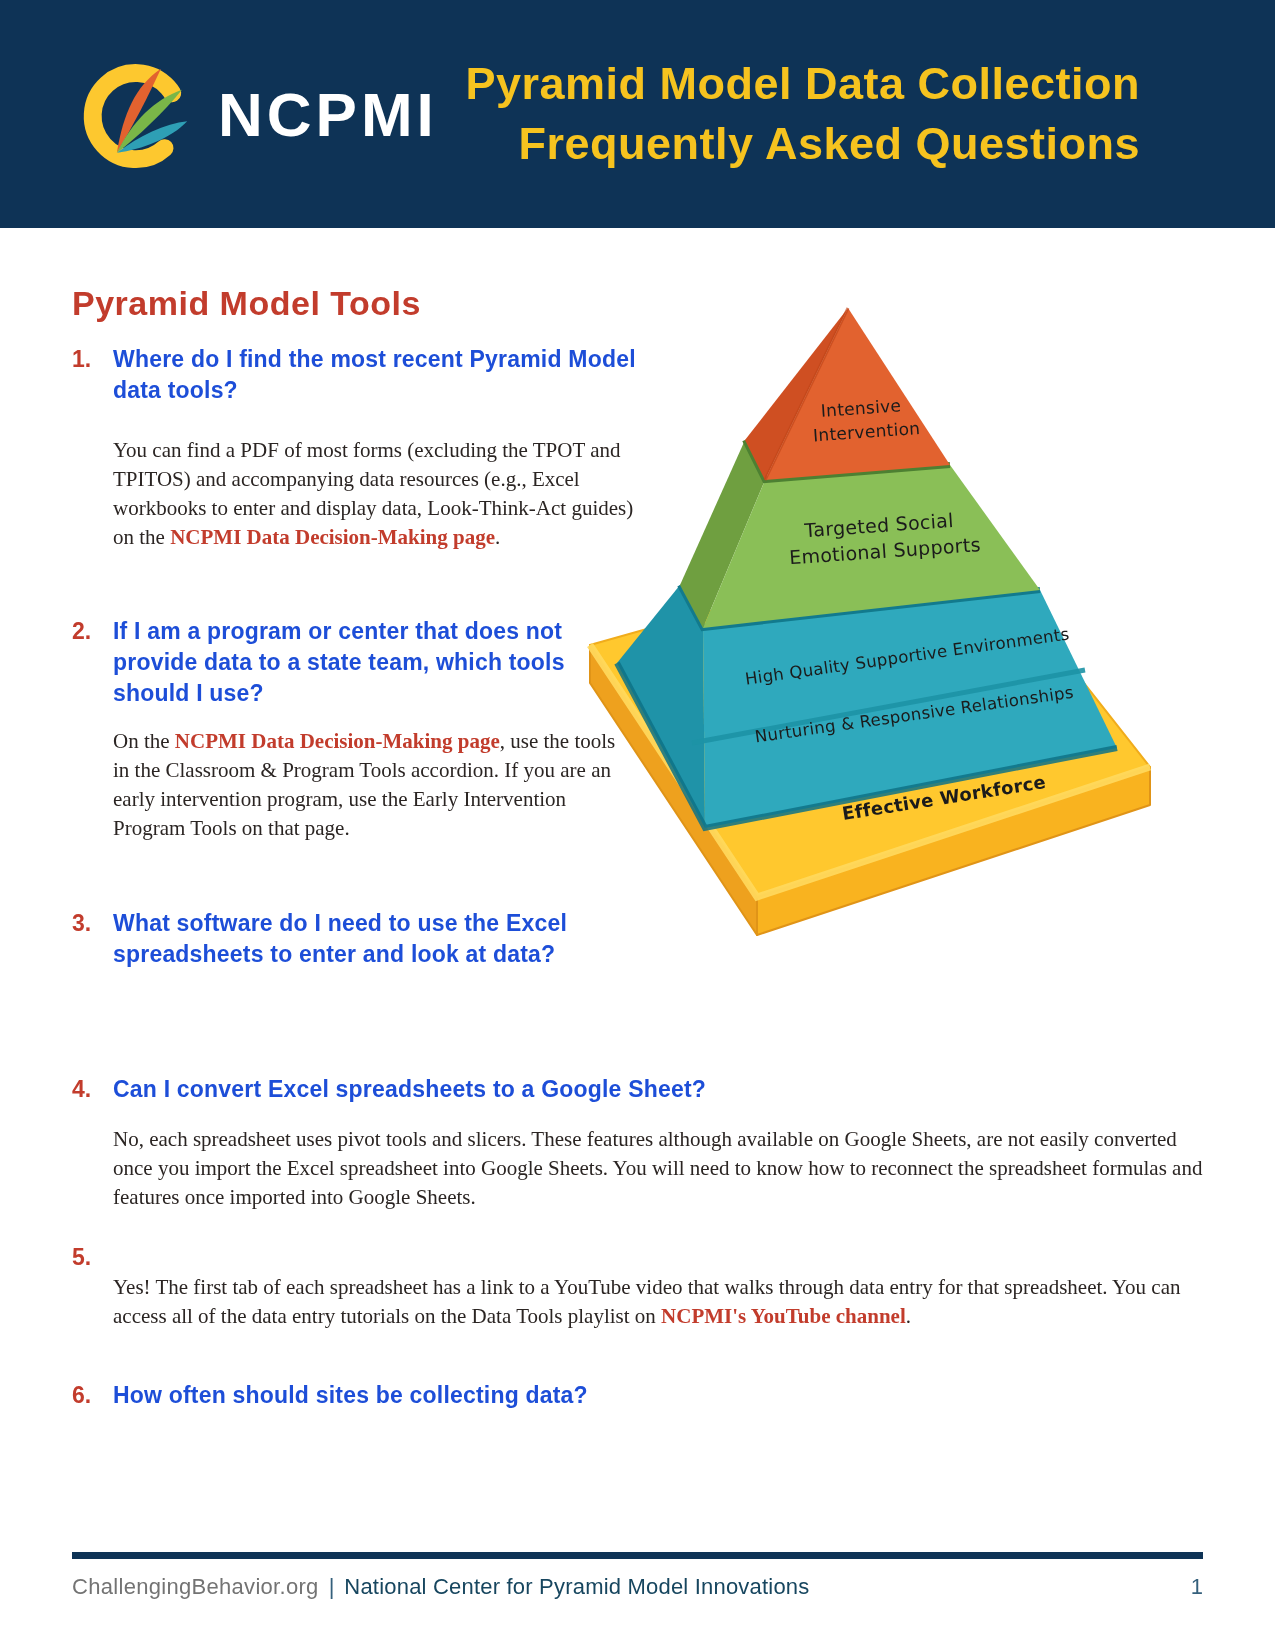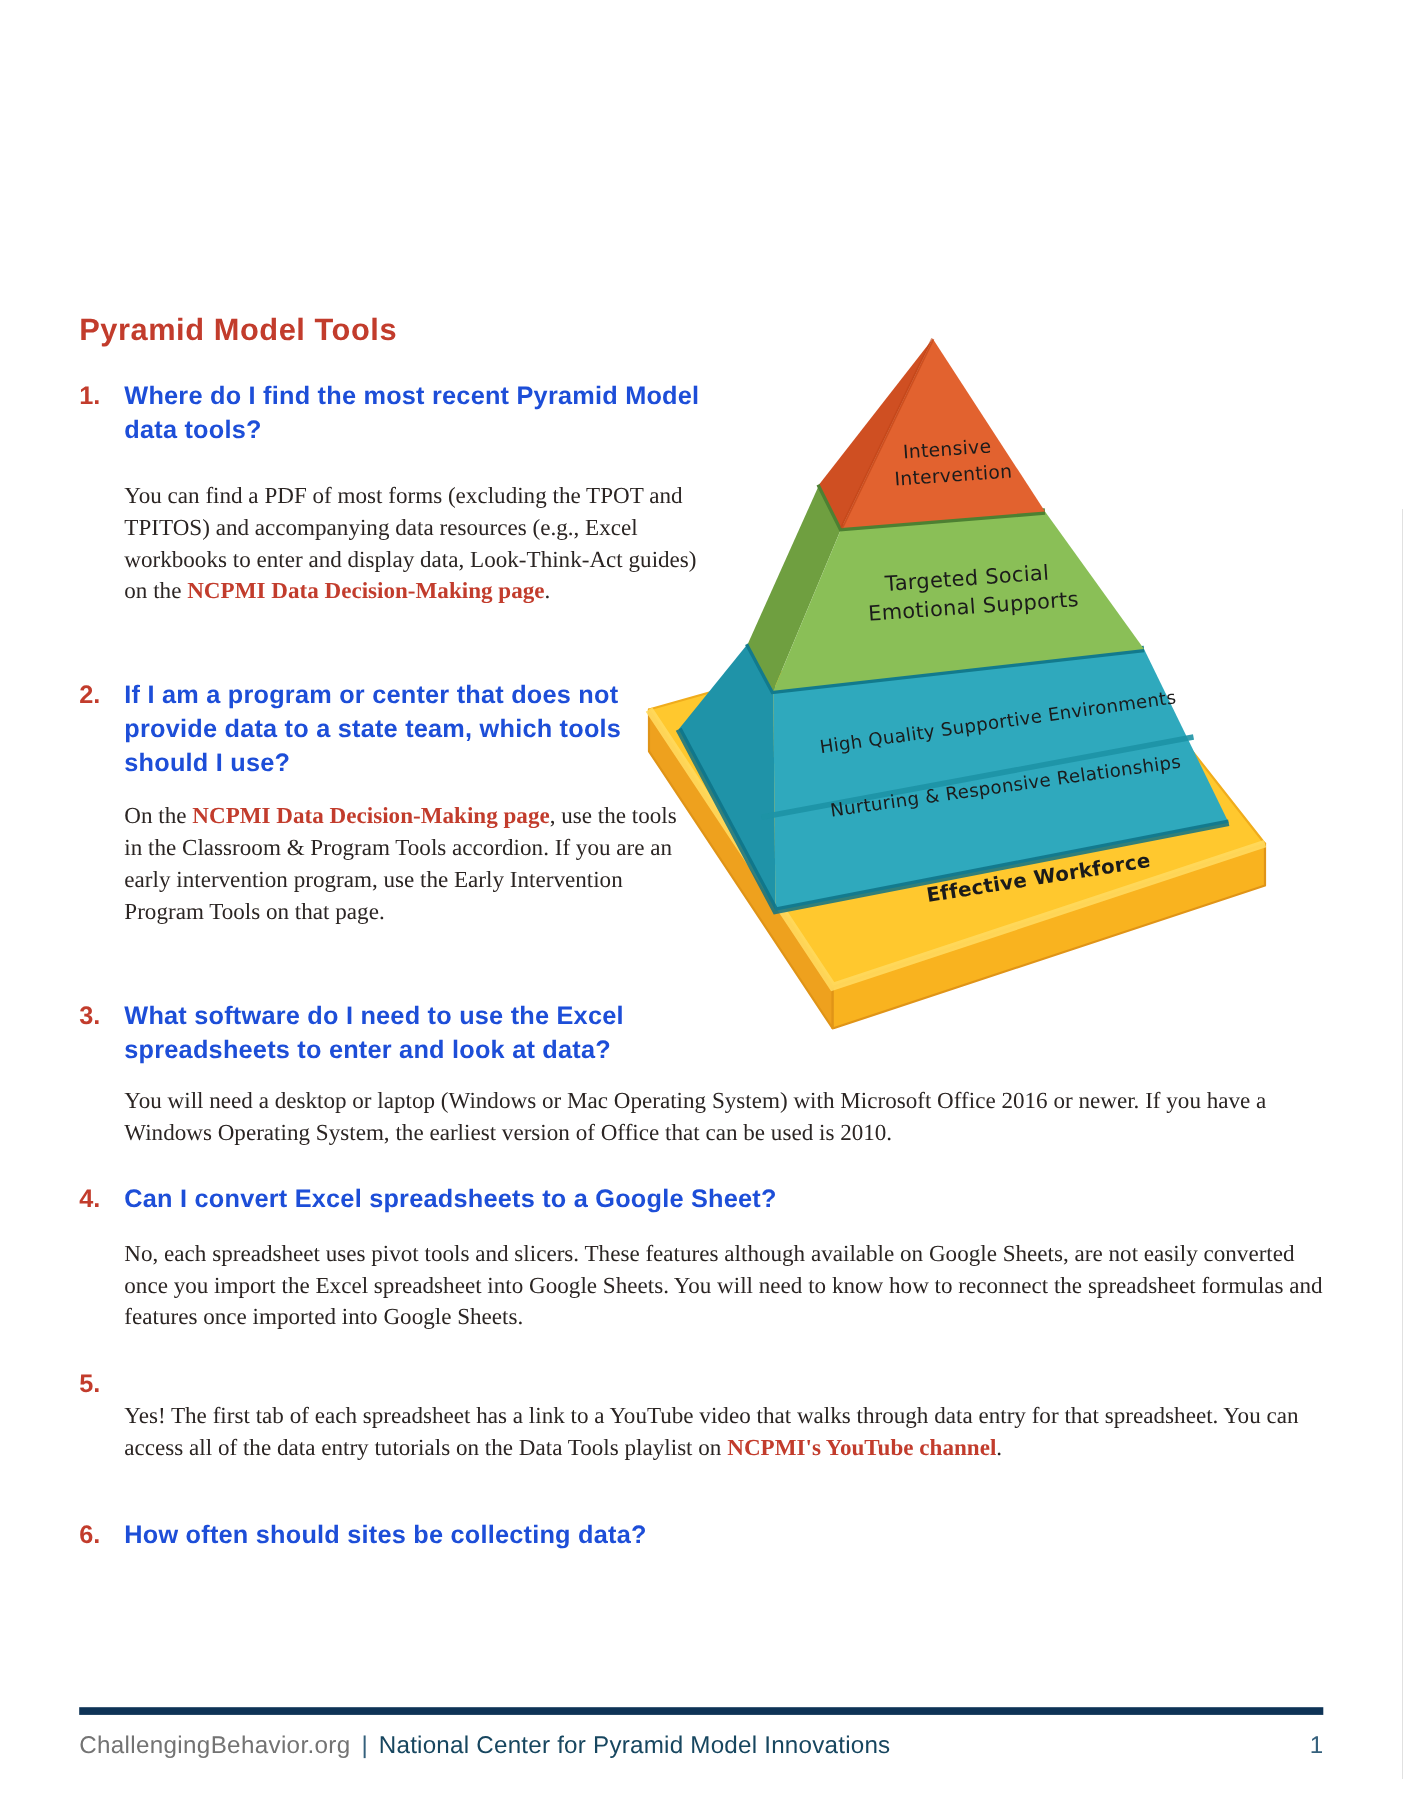--- a/index.html
+++ b/index.html
@@ -20,21 +20,21 @@
     margin-left:14px; font-family:"Liberation Sans", sans-serif;
   }
   .hdr-title {
     position:absolute; right:135px; top:50%; transform:translateY(-50%);
     text-align:right; color:#f6c31f; font-weight:bold; font-size:45px;
     line-height:1.33; letter-spacing:0.5px;
   }
   
   .section-title {
     position:absolute; left:72px; top:284px;
-    color:#c23c2c; font-size:28px; font-weight:bold; letter-spacing:0.5px;
+    color:#c23c2c; font-size:34px; font-weight:bold; letter-spacing:0.5px;
   }
   
   .faq { position:absolute; left:72px; }
   .qrow { display:flex; }
   .qnum {
     width:41px; flex:0 0 41px; color:#c23c2c; font-weight:bold; font-size:23px;
     line-height:31px;
   }
   .qtext {
     color:#1d4ed8; font-weight:bold; font-size:23px; line-height:31px;
@@ -67,20 +67,37 @@
   .foot-site { font-weight:normal; color:#737373; letter-spacing:0.3px; }
   .foot-sep { margin:0 10px; color:#35607c; }
   .foot-org { font-weight:normal; letter-spacing:0.2px; }
   .foot-page { font-weight:normal; color:#35607c; }
 </style>
 </head>
 <body>
 
 <div class="page">
 
+  <div class="hdr">
+    <div class="brand">
+      <svg width="126" height="140" viewBox="0 0 120 120">
+
+        <circle cx="55" cy="62" r="41" fill="none" stroke="#fdc82f" stroke-width="17" stroke-dasharray="200 58" stroke-linecap="round" transform="rotate(48 55 62)"></circle>
+
+        <path d="M37,97 C43,60 55,33 79,17 C67,43 52,72 37,97 Z" fill="#e2622f"></path>
+        <path d="M37,97 C51,68 73,46 99,37 C82,58 57,82 37,97 Z" fill="#7ab648"></path>
+        <path d="M37,97 C58,81 83,69 104,67 C89,83 61,94 37,97 Z" fill="#2e9fb5"></path>
+      </svg>
+      <div class="brand-name">NCPMI</div>
+    </div>
+    <div class="hdr-title">
+      <div>Pyramid Model Data Collection</div>
+      <div>Frequently Asked Questions</div>
+    </div>
+  </div>
 
   <div class="section-title">Pyramid Model Tools</div>
 
   <div class="faq" id="faq1">
     <div class="qrow">
       <div class="qnum">1.</div>
       <div class="qtext">Where do I find the most recent Pyramid Model data tools?</div>
     </div>
     <div class="abody"><span>You can find a PDF of most forms (excluding the TPOT and TPITOS) and accompanying data resources (e.g., Excel workbooks to enter and display data, Look-Think-Act guides) on the </span><span class="rlink">NCPMI Data Decision-Making page</span><span>.</span></div>
   </div>
@@ -128,21 +145,20 @@
       <text class="pyr-label" x="375" y="432" font-size="16.5" transform="rotate(-8 375 432)">Nurturing &amp; Responsive Relationships</text>
       <text class="pyr-label" x="405" y="516" font-size="18" font-weight="bold" transform="rotate(-9 405 516)">Effective Workforce</text>
     </svg>
   </div>
 
   <div class="faq" id="faq3">
     <div class="qrow">
       <div class="qnum">3.</div>
       <div class="qtext">What software do I need to use the Excel spreadsheets to enter and look at data?</div>
     </div>
-    <div class="abody">You will need a desktop or laptop (Windows or Mac Operating System) with Microsoft Office 2016 or newer. If you have a Windows Operating System, the earliest version of Office that can be used is 2010.</div>
   </div>
 
   <div class="faq" id="faq4">
     <div class="qrow">
       <div class="qnum">4.</div>
       <div class="qtext">Can I convert Excel spreadsheets to a Google Sheet?</div>
     </div>
     <div class="abody">No, each spreadsheet uses pivot tools and slicers. These features although available on Google Sheets, are not easily converted once you import the Excel spreadsheet into Google Sheets. You will need to know how to reconnect the spreadsheet formulas and features once imported into Google Sheets.</div>
   </div>
 

